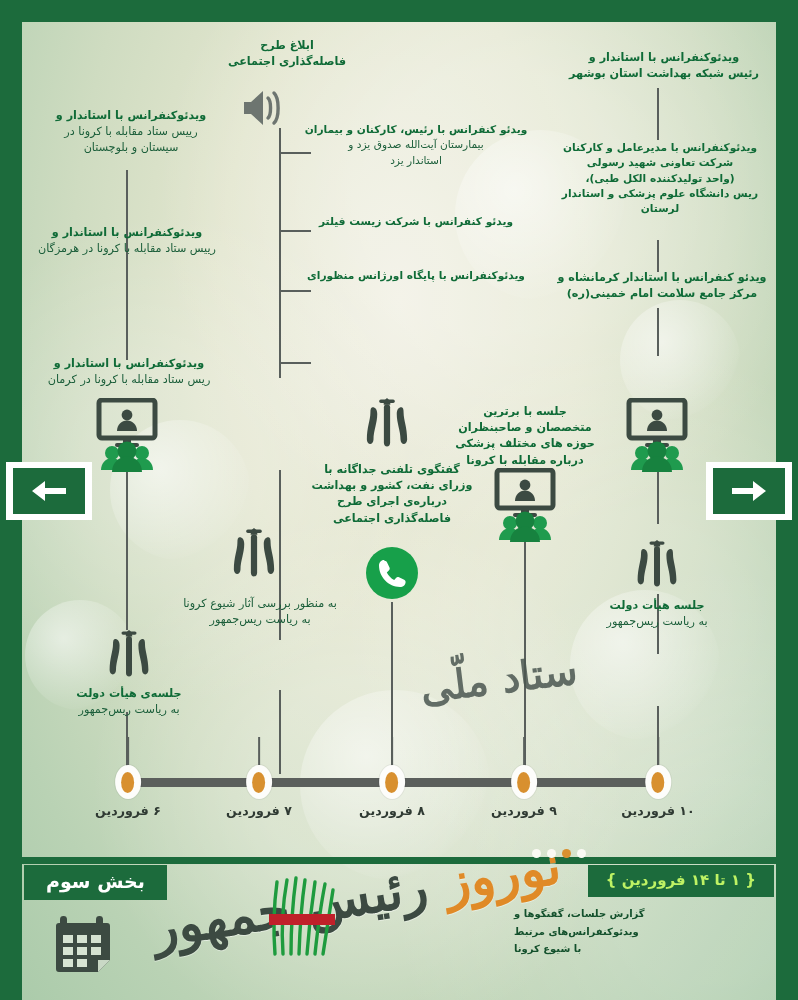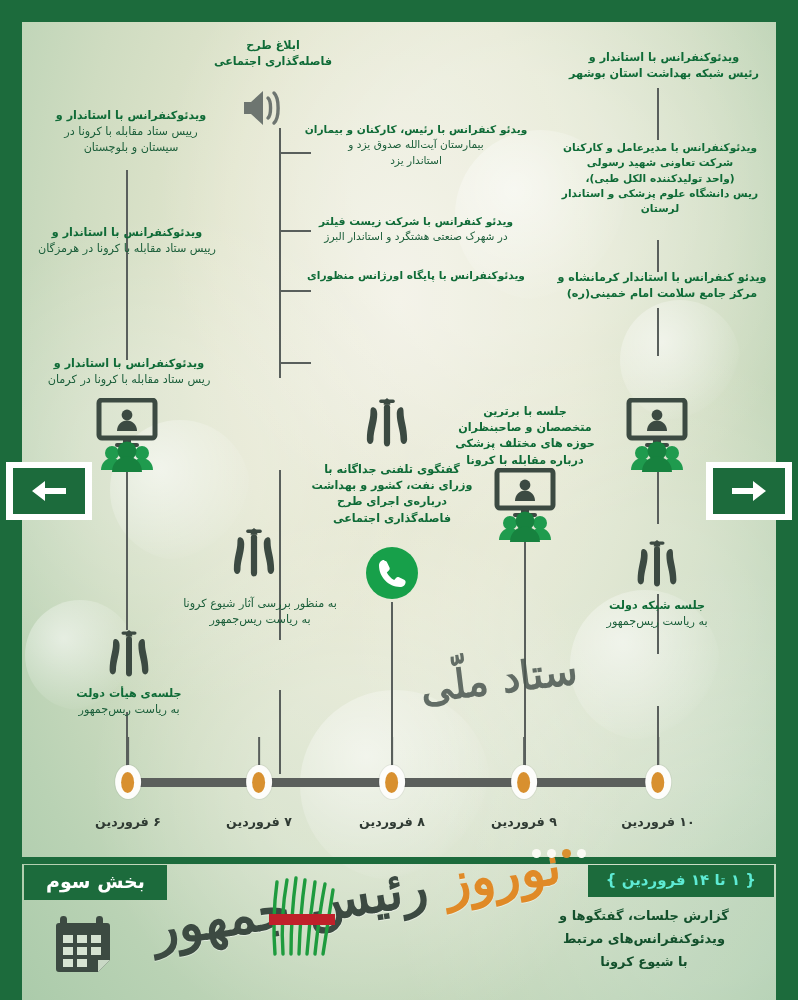--- a/index.html
+++ b/index.html
@@ -72,43 +72,43 @@
   #timeline { position:absolute; left:0; top:765px; width:798px; height:70px; z-index:20; }
   #timeline .rail { position:absolute; left:125px; top:13px; width:540px; height:9px; background:#5b5f5c; border-radius:2px; }
   .tnode { position:absolute; top:0; transform:translateX(-50%); text-align:center; }
   .tdot {
     width:26px; height:34px; border-radius:50%;
     background:#fdfdfb; margin:0 auto;
     display:flex; align-items:center; justify-content:center;
     box-shadow: 0 0 0 1px rgba(0,0,0,.05);
   }
   .tdot i { display:block; width:13px; height:21px; border-radius:50%; background:#d8902f; }
-  .tlabel { margin-top:15px; font-size:12.6px; font-weight:bold; color:#2f3a33; white-space:nowrap; }
+  .tlabel { margin-top:4px; font-size:12.6px; font-weight:bold; color:#2f3a33; white-space:nowrap; }
   .tstem { position:absolute; left:50%; margin-left:-1px; bottom:100%; width:2px; height:28px; background:#595f5c; }
 
   
   #footer {
     position:absolute; left:0; bottom:0; width:798px; height:143px; z-index:30;
   }
   #footer .bar { position:absolute; left:0; top:0; width:798px; height:7px; background:#1c6b3c; }
   #footer .dots { position:absolute; right:212px; top:-8px; display:flex; gap:6px; z-index:34; }
   #footer .dots span { width:9px; height:9px; border-radius:50%; background:#fbfaf4; display:block; }
   #footer .dots span.accent { background:#d8902f; }
 
   #datechip {
     position:absolute; right:24px; top:8px;
-    background:#1c6b3c; color:#5eead4;
+    background:#1c6b3c; color:#bef264;
     font-size:15px; font-weight:bold;
     padding:6px 18px 8px 18px;
     letter-spacing:.3px;
   }
   #subcaption {
     position:absolute; right:24px; top:48px; width:260px;
-    text-align:center; color:#13502c; font-weight:bold;
-    font-size:13px; line-height:1.75;
+    text-align:left; color:#13502c; font-weight:bold;
+    font-size:10px; line-height:1.75;
   }
   #sectionchip {
     position:absolute; left:24px; top:8px;
     background:#1c6b3c; color:#fff;
     font-size:19px; font-weight:bold;
     padding:5px 22px 8px 22px;
   }
   #calendar-wrap { position:absolute; left:54px; top:58px; }
 
   
@@ -189,21 +189,21 @@
       <path d="M39 9c-3 0-4.6 2.6-4.6 6.4 0 9 3.6 16 3.6 24.6 0 2.6 1.6 4.4 3.2 4.4s3.2-1.8 3.2-4.4c0-12-3.4-19-3.4-25.6C41 11.2 40.6 9 39 9z" fill="#3c4a42"></path>
       <path d="M25 0c-2.4 1.6-3.4 4-3.2 6.6h6.4C28.4 4 27.4 1.6 25 0z" fill="#3c4a42"></path>
       <rect x="17.5" y="1.4" width="15" height="3.3" rx="1.6" fill="#3c4a42"></rect>
     </svg>
   </div>
   <div class="node" style="left:34px; top:686px; width:190px;">
     <div class="l1">جلسه‌ی هیأت دولت</div>
     <div class="l2">به ریاست ریس‌جمهور</div>
   </div>
 
-  <div class="node" style="left:198px; top:38px; width:150px;text-align:center;">
+  <div class="node" style="left:212px; top:38px; width:150px;text-align:center;">
     <div class="l1">ابلاغ طرح</div>
     <div class="l1">فاصله‌گذاری اجتماعی</div>
   </div>
   <div class="icon" style="left:240px; top:88px;">
     <svg width="48" height="40" viewBox="0 0 48 40" aria-hidden="true">
       <path d="M4 14h7l12-11v34L11 26H4z" fill="#6d7570"></path>
       <path d="M28 10c3.4 3 3.4 17 0 20" fill="none" stroke="#6d7570" stroke-width="3.4" stroke-linecap="round"></path>
       <path d="M34 5c5.5 5 5.5 25 0 30" fill="none" stroke="#6d7570" stroke-width="3.4" stroke-linecap="round"></path>
     </svg>
   </div>
@@ -216,21 +216,20 @@
   <div class="vline" style="left:279px; top:470px; height:170px;"></div>
   <div class="vline" style="left:279px; top:690px; height:84px;"></div>
 
   <div class="node small" style="left:300px; top:122px; width:232px;">
     <div class="l1">ویدئو کنفرانس با رئیس، کارکنان و بیماران</div>
     <div class="l2">بیمارستان آیت‌الله صدوق یزد و</div>
     <div class="l2">استاندار یزد</div>
   </div>
   <div class="node small" style="left:300px; top:214px; width:232px;">
     <div class="l1">ویدئو کنفرانس با شرکت زیست فیلتر</div>
-    <div class="l2">در شهرک صنعتی هشتگرد و استاندار البرز</div>
   </div>
   <div class="node small" style="left:300px; top:268px; width:232px;">
     <div class="l1">ویدئوکنفرانس با پایگاه اورژانس منظور‌ای</div>
   </div>
 
   <div class="icon" style="left:228px; top:528px;">
     <svg width="52" height="54" viewBox="0 0 50 52" aria-hidden="true">
       <path d="M25 6c1.8 0 3 1.2 3 3v34c0 2-1.2 3.6-3 3.6s-3-1.6-3-3.6V9c0-1.8 1.2-3 3-3z" fill="#3c4a42"></path>
       <path d="M11 9c3 0 4.6 2.6 4.6 6.4 0 9-3.6 16-3.6 24.6 0 2.6-1.6 4.4-3.2 4.4S5.6 42.6 5.6 40C5.6 28 9 21 9 14.4 9 11.2 9.4 9 11 9z" fill="#3c4a42"></path>
       <path d="M39 9c-3 0-4.6 2.6-4.6 6.4 0 9 3.6 16 3.6 24.6 0 2.6 1.6 4.4 3.2 4.4s3.2-1.8 3.2-4.4c0-12-3.4-19-3.4-25.6C41 11.2 40.6 9 39 9z" fill="#3c4a42"></path>
@@ -330,21 +329,21 @@
   <div class="icon" style="left:632px; top:540px;">
     <svg width="50" height="52" viewBox="0 0 50 52" aria-hidden="true">
       <path d="M25 6c1.8 0 3 1.2 3 3v34c0 2-1.2 3.6-3 3.6s-3-1.6-3-3.6V9c0-1.8 1.2-3 3-3z" fill="#3c4a42"></path>
       <path d="M11 9c3 0 4.6 2.6 4.6 6.4 0 9-3.6 16-3.6 24.6 0 2.6-1.6 4.4-3.2 4.4S5.6 42.6 5.6 40C5.6 28 9 21 9 14.4 9 11.2 9.4 9 11 9z" fill="#3c4a42"></path>
       <path d="M39 9c-3 0-4.6 2.6-4.6 6.4 0 9 3.6 16 3.6 24.6 0 2.6 1.6 4.4 3.2 4.4s3.2-1.8 3.2-4.4c0-12-3.4-19-3.4-25.6C41 11.2 40.6 9 39 9z" fill="#3c4a42"></path>
       <path d="M25 0c-2.4 1.6-3.4 4-3.2 6.6h6.4C28.4 4 27.4 1.6 25 0z" fill="#3c4a42"></path>
       <rect x="17.5" y="1.4" width="15" height="3.3" rx="1.6" fill="#3c4a42"></rect>
     </svg>
   </div>
   <div class="node" style="left:566px; top:598px; width:182px;">
-    <div class="l1">جلسه شبکه دولت</div>
+    <div class="l1">جلسه هیأت دولت</div>
     <div class="l2">به ریاست ریس‌جمهور</div>
   </div>
 
   <div id="watermark">ستاد ملّی</div>
 
   <div class="navbtn" style="left:6px; top:462px;">
     <div class="inner">
       <svg viewBox="0 0 40 26" aria-hidden="true">
         <path d="M37 10H16l0-7L3 13l13 10 0-7h21z" fill="#ffffff"></path>
       </svg>

